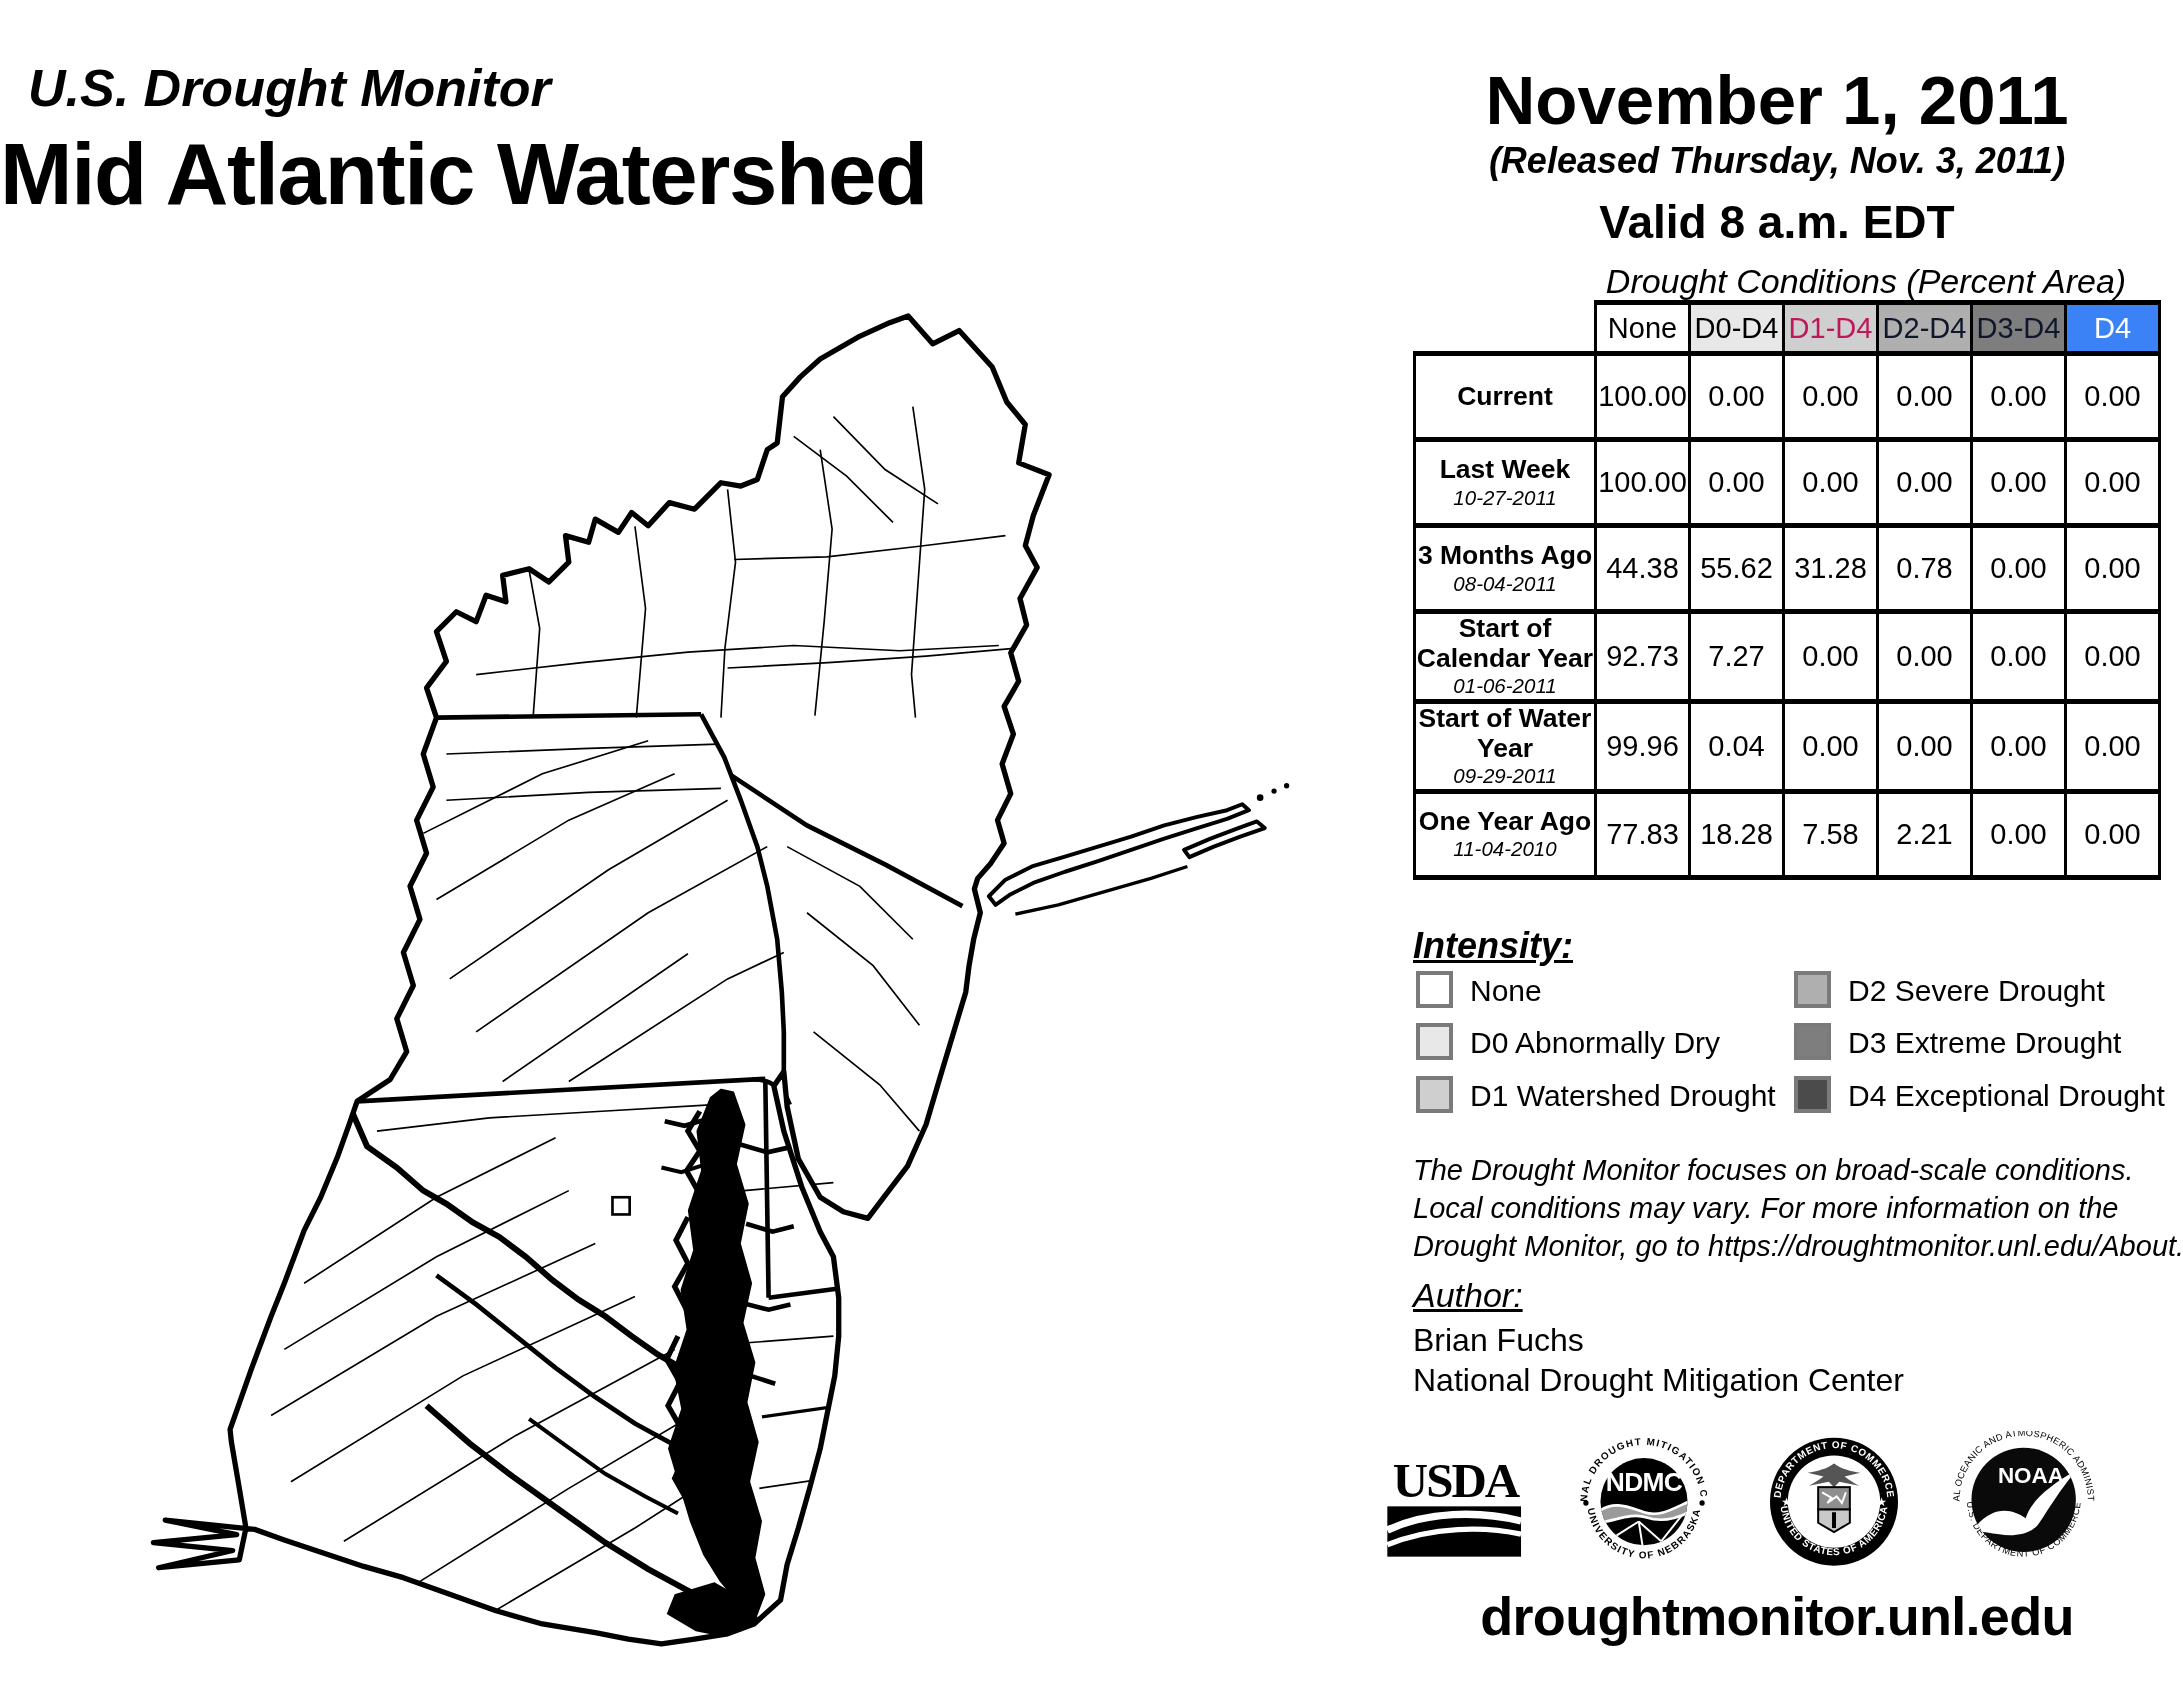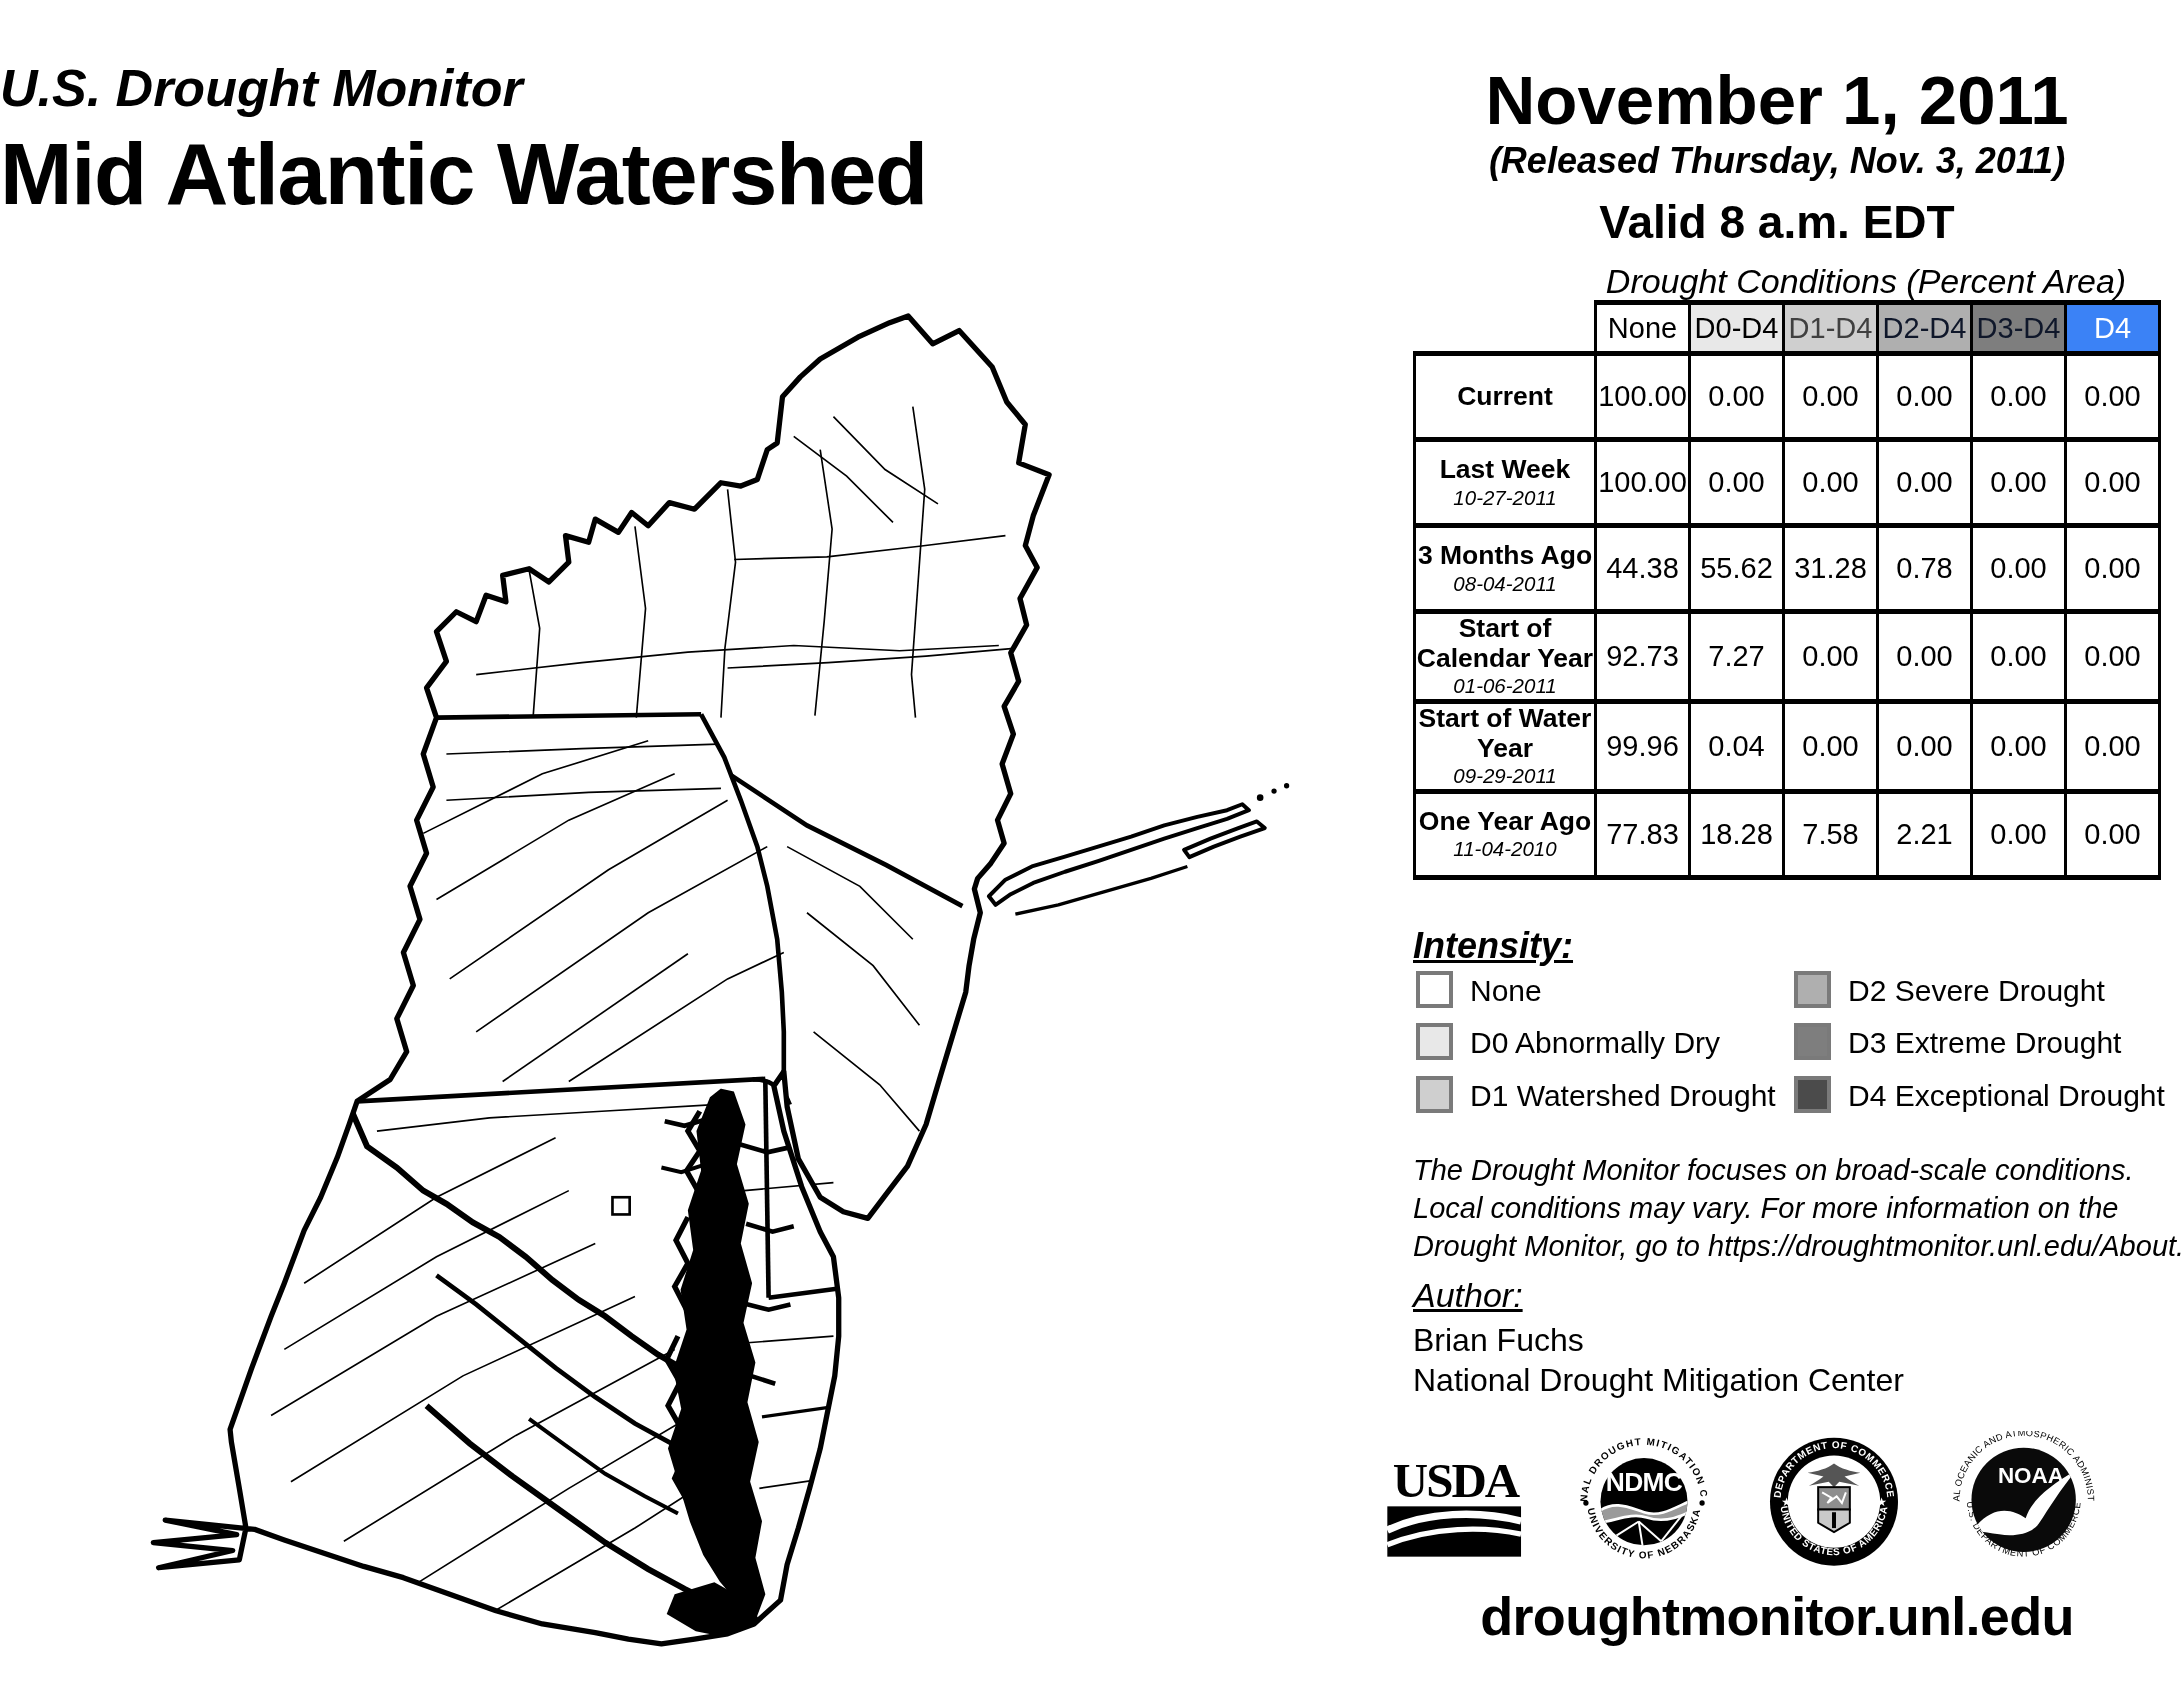--- a/index.html
+++ b/index.html
@@ -1,39 +1,39 @@
 <!DOCTYPE html>
 <html style="font-size:10.6px"><head>
 <meta charset="utf-8">
 <style>
   html,body{margin:0;padding:0;background:#fff;}
   body{width:2183px;height:1687px;position:relative;overflow:hidden;
        font-family:"Liberation Sans",sans-serif;color:#000;}
   .abs{position:absolute;}
-  #title1{position:absolute;left:0;top:58px;width:1413px;font-size:52px;font-weight:bold;font-style:italic;}
+  #title1{position:absolute;left:0;top:58px;width:1413px;font-size:52px;font-weight:bold;font-style:italic;padding-left:28px;}
   #title2{position:absolute;left:0;top:124px;width:1413px;font-size:87px;font-weight:bold;letter-spacing:-1.3px;}
 
   #date-line{left:1413px;top:61px;width:728px;text-align:center;font-size:69px;font-weight:bold;}
   #released-line{left:1413px;top:140px;width:728px;text-align:center;font-size:36px;font-weight:bold;font-style:italic;}
   #valid-line{left:1413px;top:195px;width:728px;text-align:center;font-size:46px;font-weight:bold;}
 
   
   #tbl-caption{left:1591px;top:262px;width:550px;text-align:center;font-size:34px;font-style:italic;}
   table.dm{position:absolute;left:1413px;top:300px;border-collapse:collapse;table-layout:fixed;}
   table.dm td,table.dm th{border:3.3px solid #000;border-top-width:5.3px;border-bottom-width:5.3px;
        padding:0;text-align:center;vertical-align:middle;font-weight:normal;}
   table.dm .blank{border:none;background:#fff;}
   table.dm th{width:91px;height:46px;font-size:29px;}
   table.dm td.val{width:91px;height:81px;font-size:29px;background:#fff;}
   table.dm td.lbl{width:178px;background:#fff;}
   .l1{font-weight:bold;font-size:26.5px;line-height:1.12;}
   .l2{font-style:italic;font-size:20.5px;line-height:1.25;}
   .c-none{background:#fff;color:#000;}
   .c-d0{background:#E8E8E8;color:#000;}
-  .c-d1{background:#CFCFCF;color:#404040;}
+  .c-d1{background:#CFCFCF;color:#be185d;}
   .c-d2{background:#AFAFAF;color:#0f172a;}
   .c-d3{background:#7E7E7E;color:#0f172a;}
   .c-d4{background:#3b82f6;color:#fff;}
 
   
   #legend-title{left:1413px;top:925px;font-size:36px;font-style:italic;font-weight:bold;text-decoration:underline;}
   .leg-item{position:absolute;height:38px;}
   .leg-sw{position:absolute;left:0;top:0;width:37px;height:37px;border:4px solid #7a7a7a;box-sizing:border-box;}
   .leg-lab{position:absolute;left:54px;top:2.6px;font-size:30px;white-space:nowrap;}
   .sw-none{background:#FFFFFF;}

